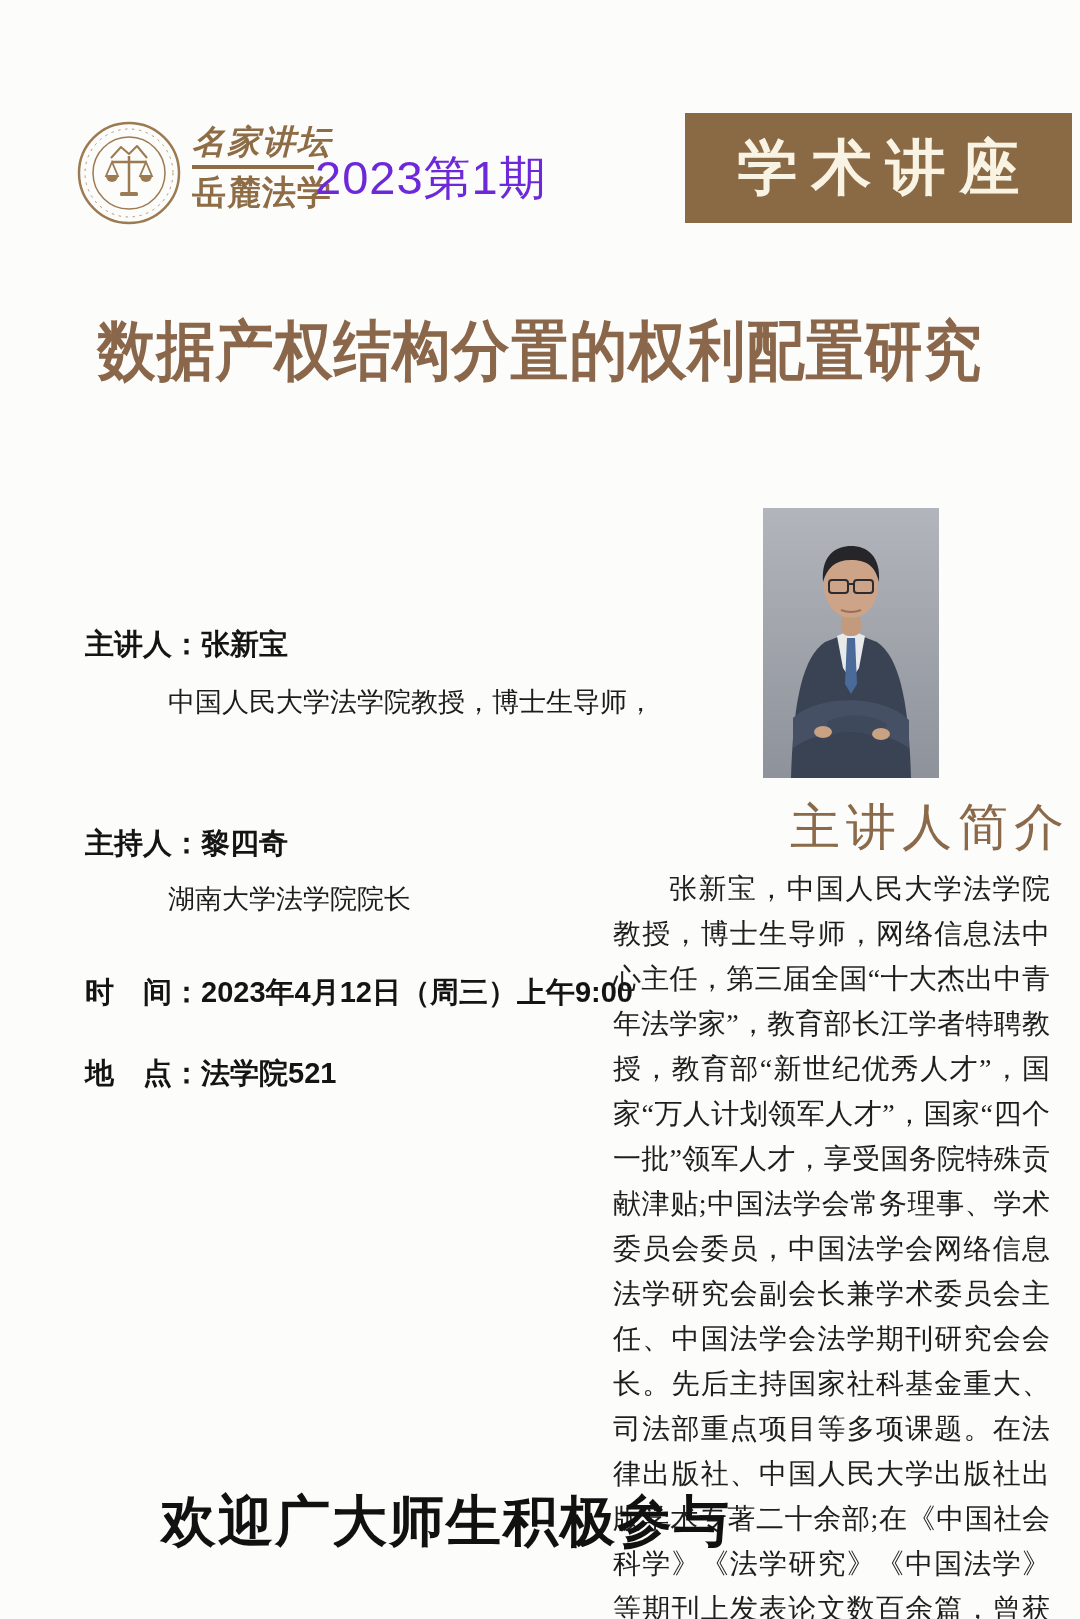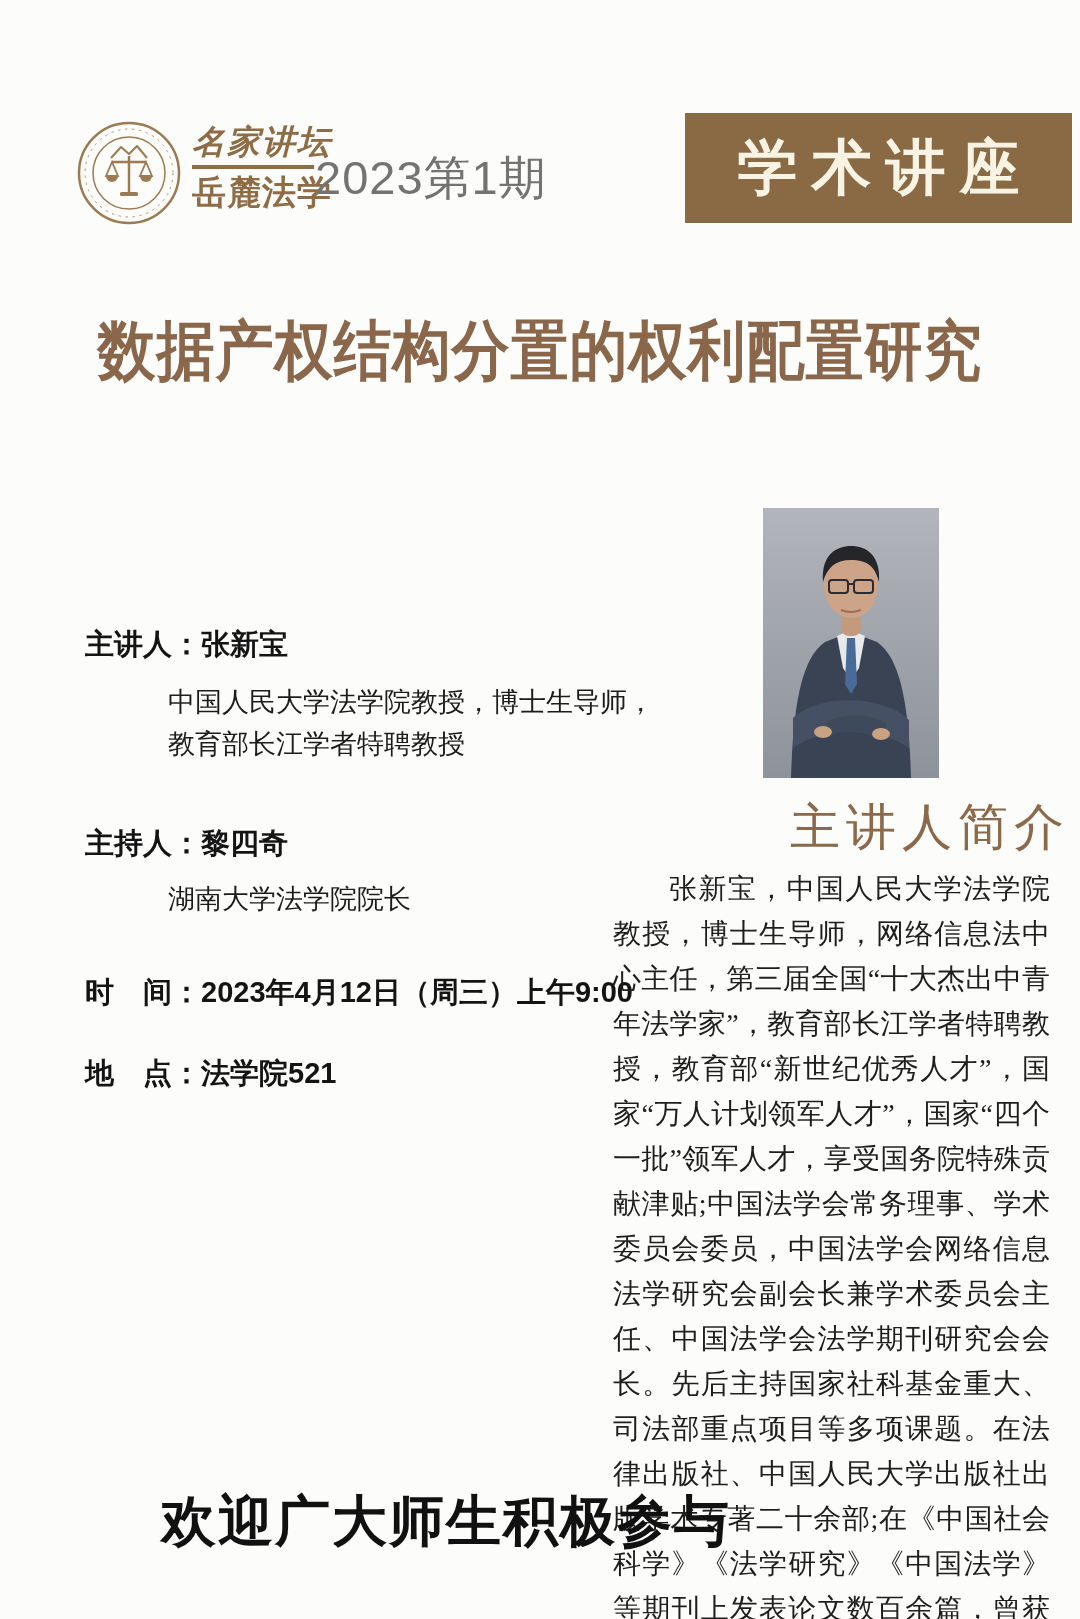--- a/index.html
+++ b/index.html
@@ -50,21 +50,21 @@
     letter-spacing: 1px;
     color: #8d6c46;
     white-space: nowrap;
   }
   .issue {
     position: absolute;
     left: 315px; top: 147px;
     font-size: 47px;
     font-weight: 500;
     letter-spacing: 1px;
-    color: #737373;
+    color: #6d28d9;
     white-space: nowrap;
   }
   .banner {
     position: absolute;
     left: 685px; top: 113px;
     width: 387px; height: 110px;
     background: #8a6a45;
     display: flex;
     align-items: center;
     justify-content: center;
@@ -189,21 +189,20 @@
     <span class="banner-text">学术讲座</span>
   </div>
 
   <h1 class="main-title">数据产权结构分置的权利配置研究</h1>
 
   <div class="info-row" style="top:625px">
     <span class="info-label">主讲人：</span><span>张新宝</span>
   </div>
   <div class="desc-block" style="top:681px">
     <div>中国人民大学法学院教授，博士生导师，</div>
-    <div>教育部长江学者特聘教授</div>
   </div>
 
   <div class="info-row" style="top:824px">
     <span class="info-label">主持人：</span><span>黎四奇</span>
   </div>
   <div class="desc-block" style="top:878px">
     <div>湖南大学法学院院长</div>
   </div>
 
   <div class="info-row" style="top:973px">

